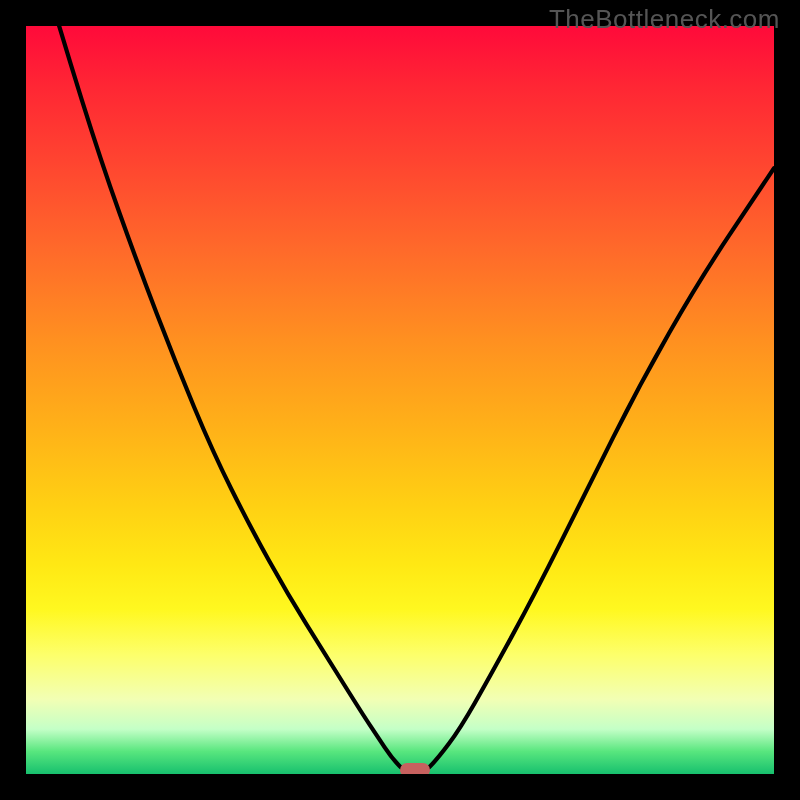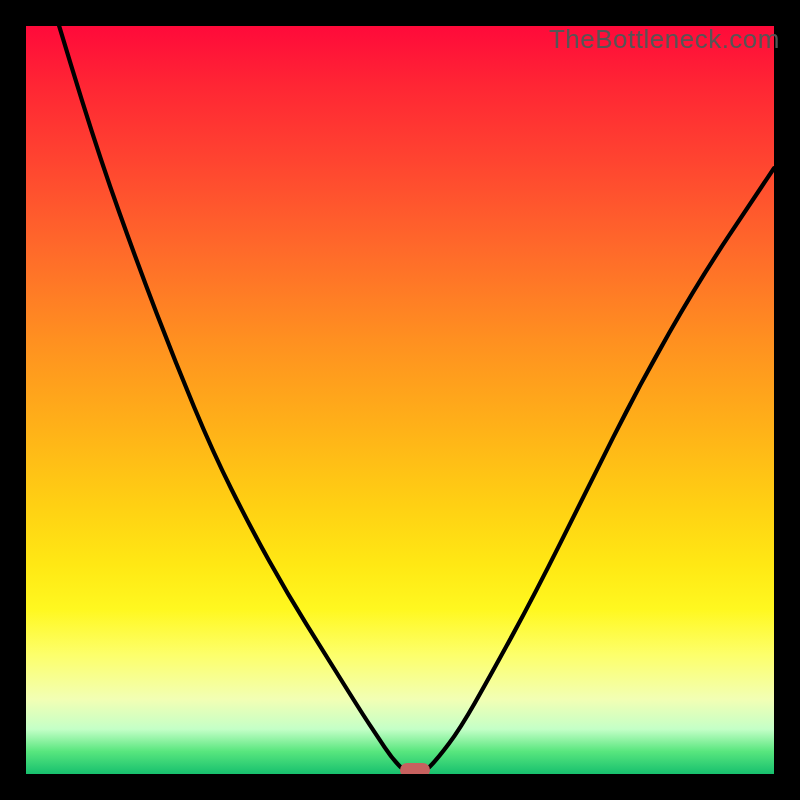--- a/index.html
+++ b/index.html
@@ -12,21 +12,21 @@
     overflow: hidden;
   }
   .container {
     width: 800px;
     height: 800px;
     position: relative;
     background: #000;
   }
   .watermark {
     position: absolute;
-    top: 24px;
+    top: 4px;
     right: 20px;
     color: #555;
     font-size: 26px;
     font-weight: 500;
     letter-spacing: 0.5px;
     z-index: 30;
   }
   .plot-area {
     position: absolute;
     left: 26px;

